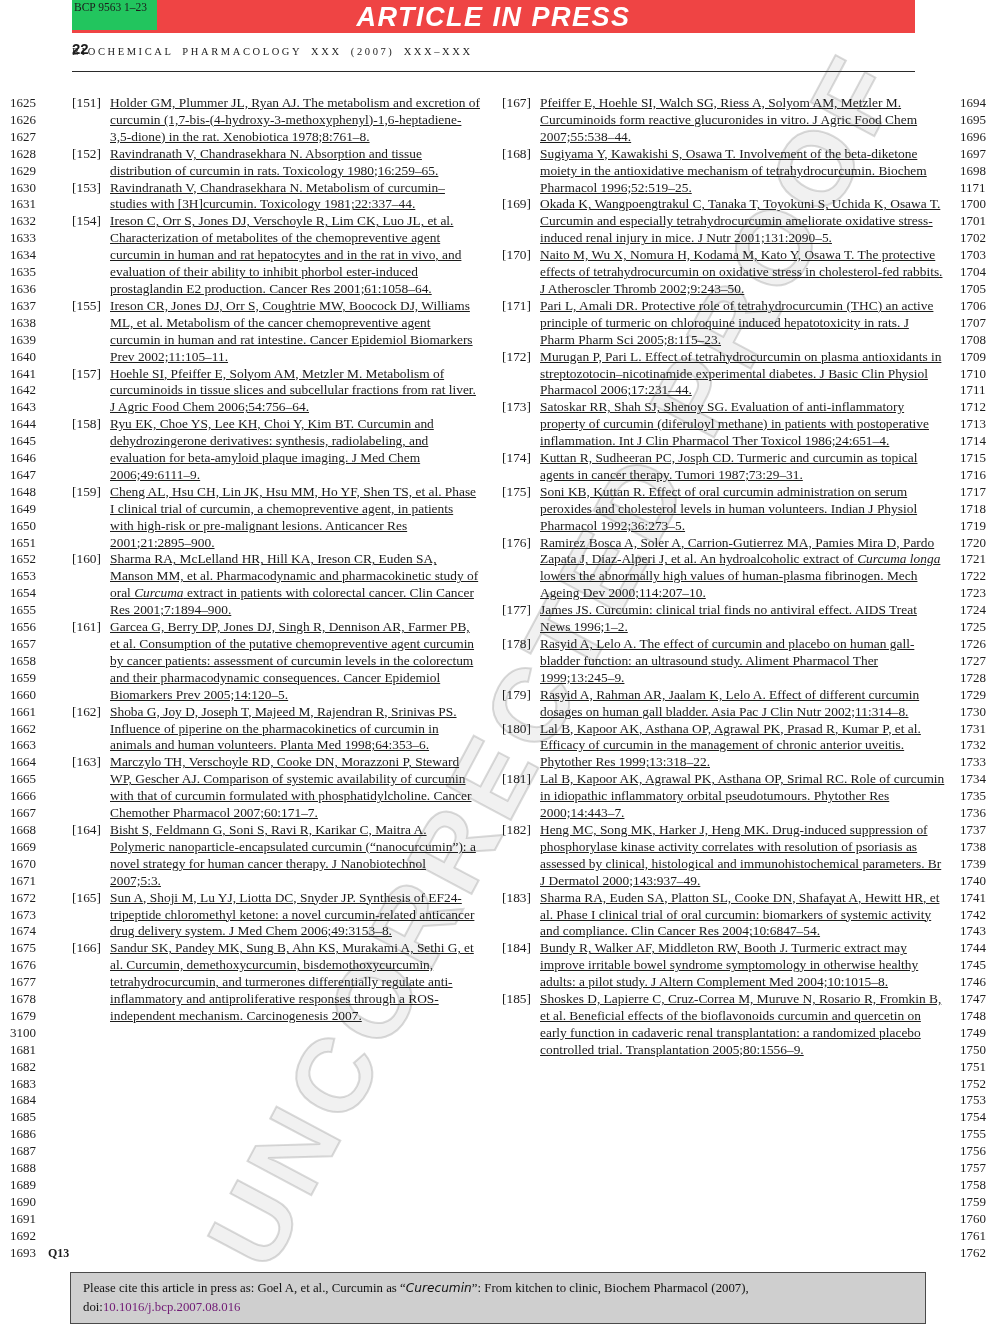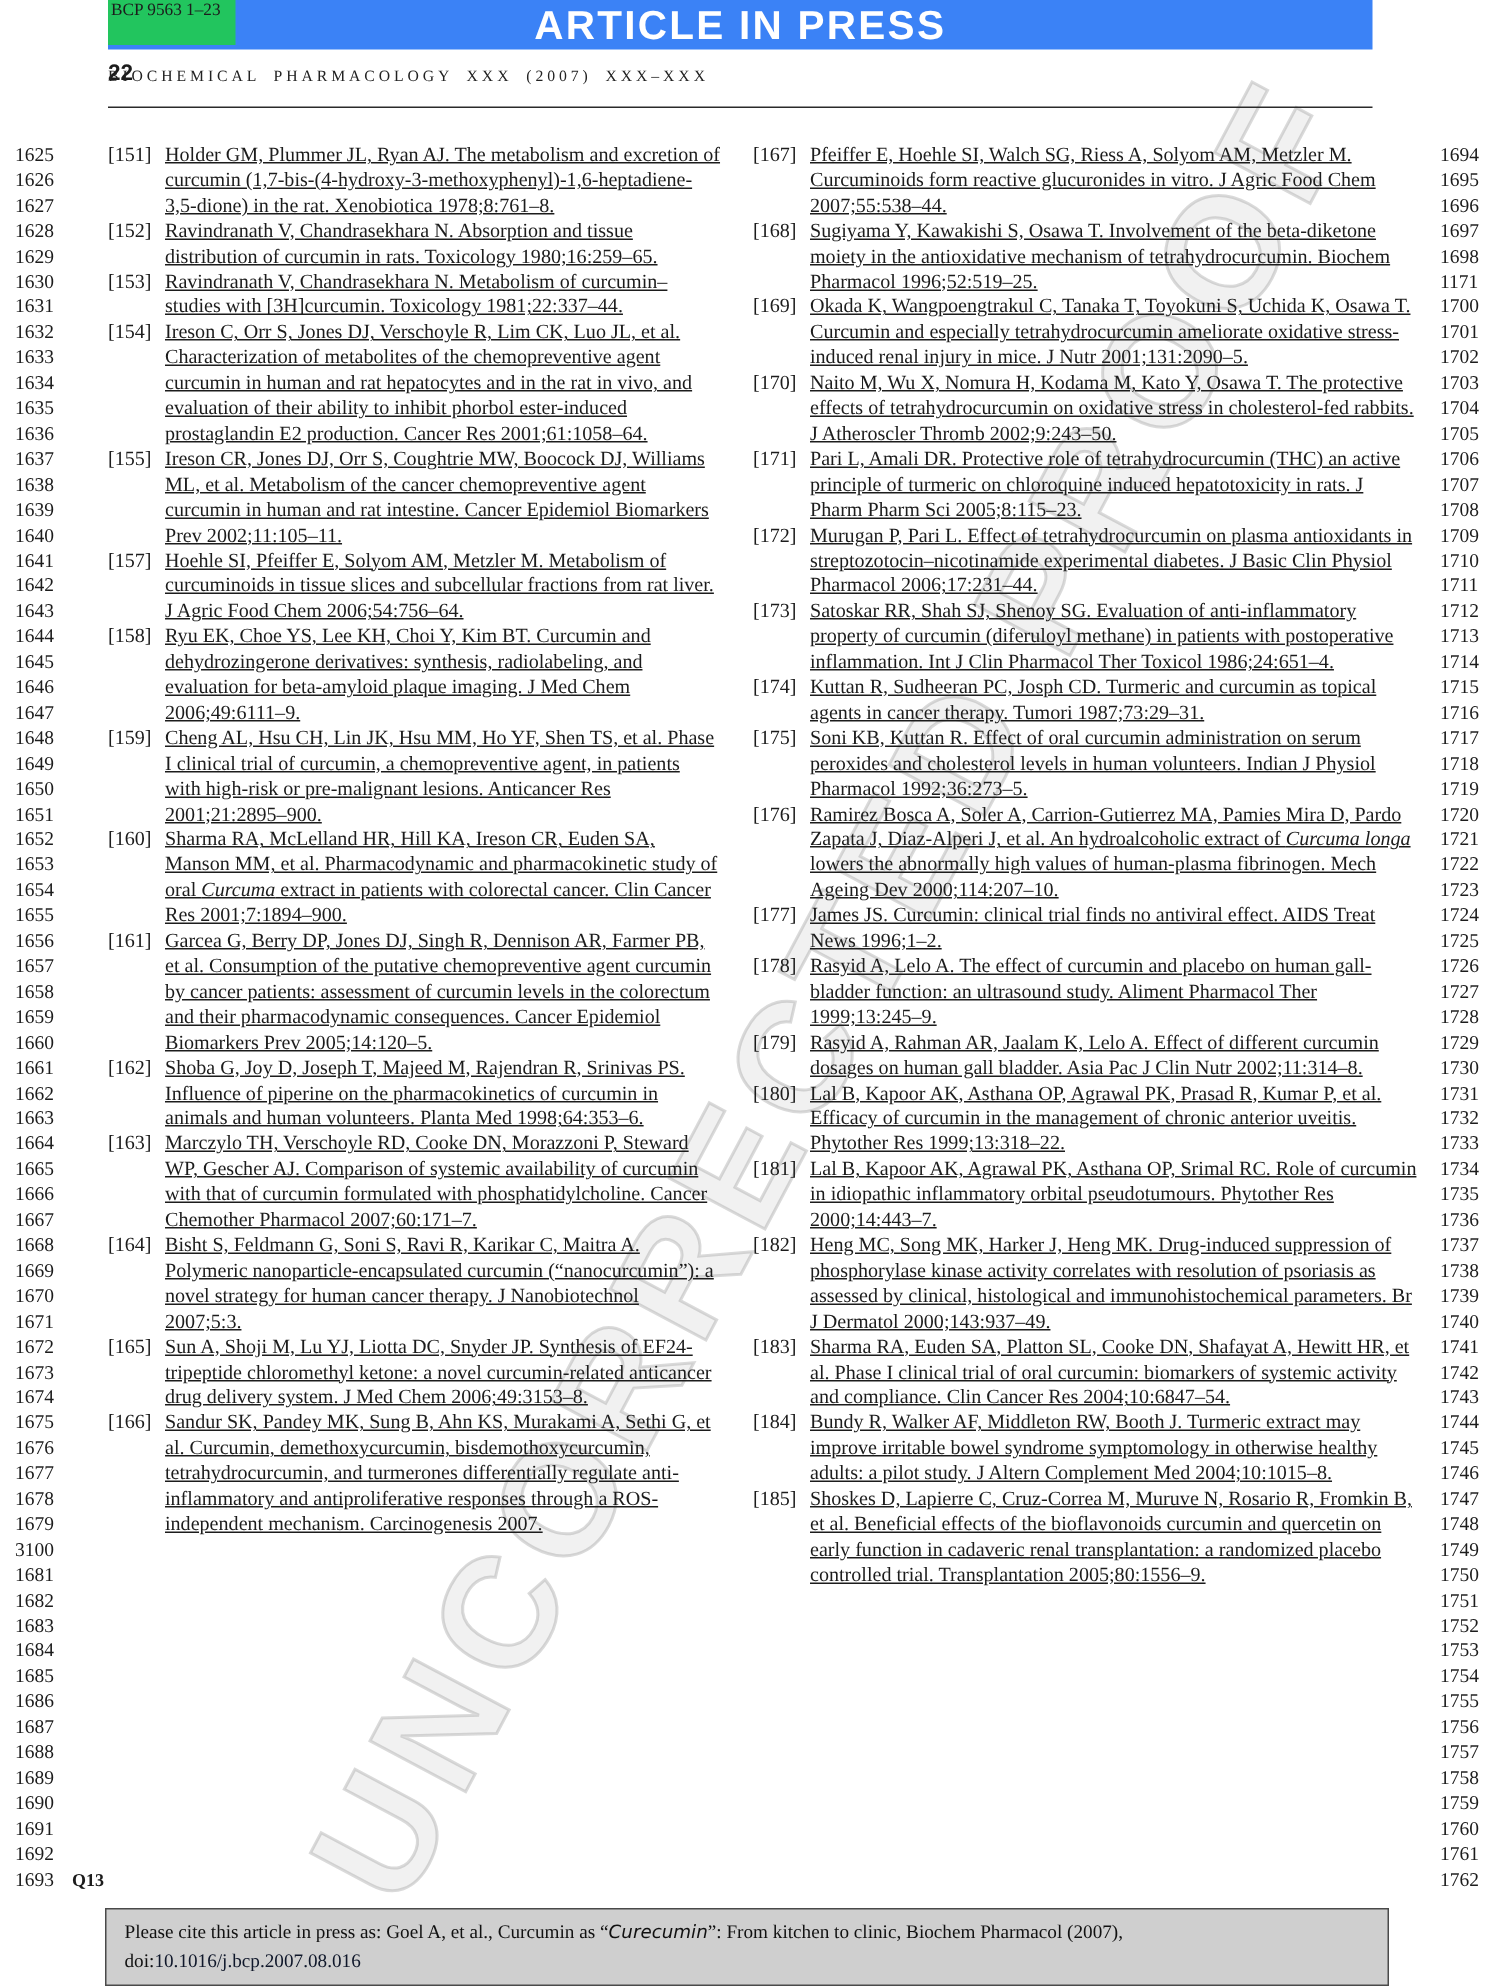--- a/index.html
+++ b/index.html
@@ -36,21 +36,21 @@
   .cite-box{position:absolute;left:70px;top:1272px;width:830px;border:1.5px solid #4a4a4a;
             background:#cfcfcf;padding:6px 12px;font-size:12.8px;line-height:1.5;color:#111;z-index:5;}
   .cw{font-style:italic;font-family:"DejaVu Sans",sans-serif;font-size:12.2px;}
   .doi{text-decoration:none;color:#1a3a9c;cursor:pointer;}
 </style>
 </head>
 <body>
 
 <div class="page">
 
-  <div class="banner" style="background: #3b82f6;">
+  <div class="banner" style="background: #ef4444; font-style: italic;">
     <span class="banner-text" style="color: rgb(255, 255, 255);">ARTICLE IN PRESS</span>
   </div>
   <div class="ms-code">BCP 9563 1–23</div>
   <div class="pg-num">22</div>
   <div class="run-head">BIOCHEMICAL PHARMACOLOGY XXX (2007) XXX–XXX</div>
   <div class="rule"></div>
 
   <div class="watermark">UNCORRECTED PROOF</div>
 
   <div class="lncol lnleft" id="ln-left">
@@ -231,16 +231,16 @@
       <div class="ln">1759</div>
       <div class="ln">1760</div>
       <div class="ln">1761</div>
       <div class="ln">1762</div>
     </div>
 
   <div class="qnote">Q13</div>
 
   <div class="cite-box" style="background: rgb(207, 207, 207);">
     <div><span>Please cite this article in press as: Goel A, et al., Curcumin as “</span><span class="cw">Curecumin</span><span>”: From kitchen to clinic, Biochem Pharmacol (2007),</span></div>
-    <div><span>doi:</span><a class="doi" style="color: #0f172a;">10.1016/j.bcp.2007.08.016</a></div>
+    <div><span>doi:</span><a class="doi" style="color: #701a75;">10.1016/j.bcp.2007.08.016</a></div>
   </div>
 
 </div>
 
 </body></html>

